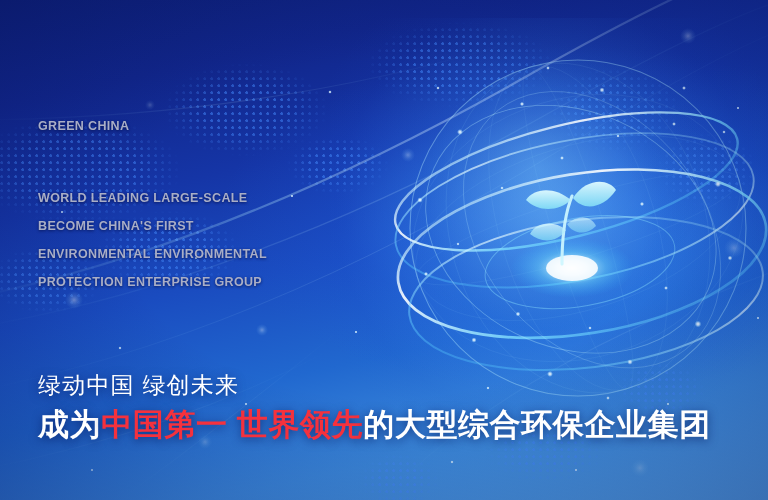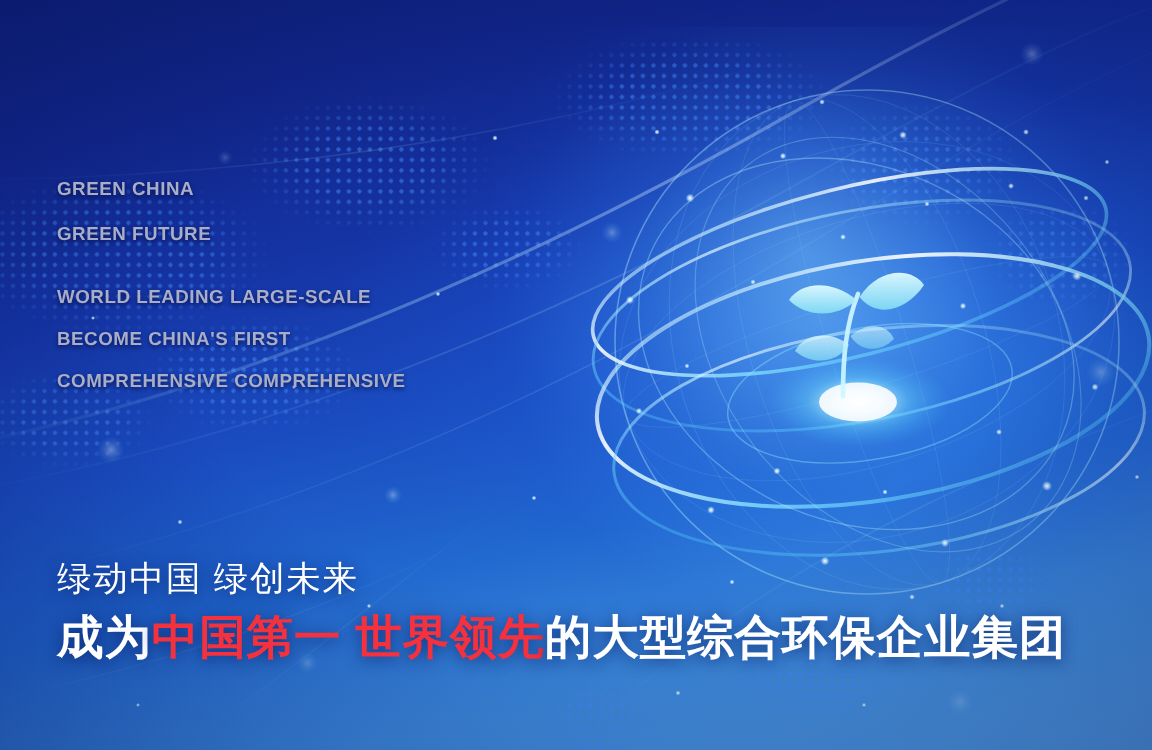--- a/index.html
+++ b/index.html
@@ -280,27 +280,27 @@
       <circle cx="576" cy="470" r="1.5" fill="url(#starG)"></circle>
       <circle cx="92" cy="470" r="1.4" fill="url(#starG)"></circle>
       <circle cx="668" cy="404" r="1.6" fill="url(#starG)"></circle>
     </g>
   </svg>
 
   <div class="vignette"></div>
 
   <div class="txt-block" id="tagline-block">
     <div class="eng-line">GREEN CHINA</div>
-    <div class="eng-line">GREEN FUTURE</div>
   </div>
 
   <div class="txt-block" id="mission-block">
     <div class="eng-line mission">WORLD LEADING LARGE-SCALE</div>
     <div class="eng-line mission">BECOME CHINA'S FIRST</div>
-    <div class="eng-line mission">COMPREHENSIVE COMPREHENSIVE</div>
+    <div class="eng-line mission">ENVIRONMENTAL ENVIRONMENTAL</div>
+    <div class="eng-line mission">PROTECTION ENTERPRISE GROUP</div>
   </div>
 
   <div class="txt-block" id="headline-block">
     <div class="cn-line1">绿动中国 绿创未来</div>
     <div class="cn-line2"><span>成为</span><span class="hl-red">中国第一 世界领先</span><span>的大型综合环保企业集团</span></div>
   </div>
 
 </div>
 
 </body></html>

